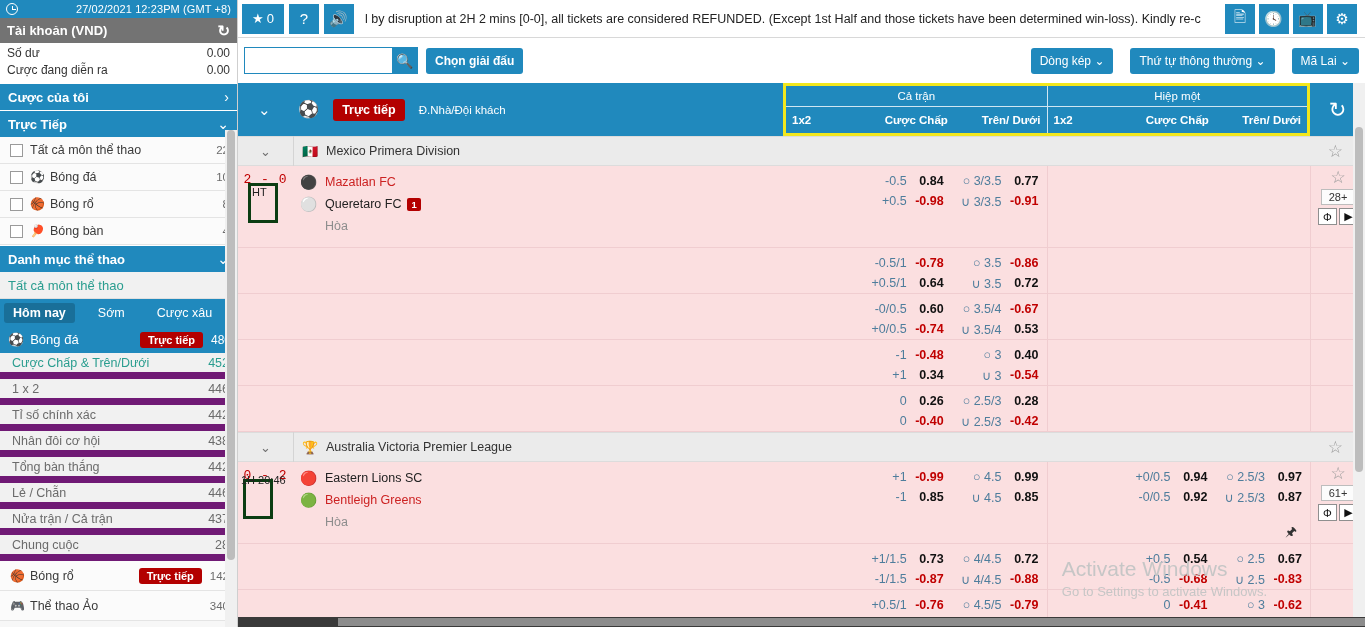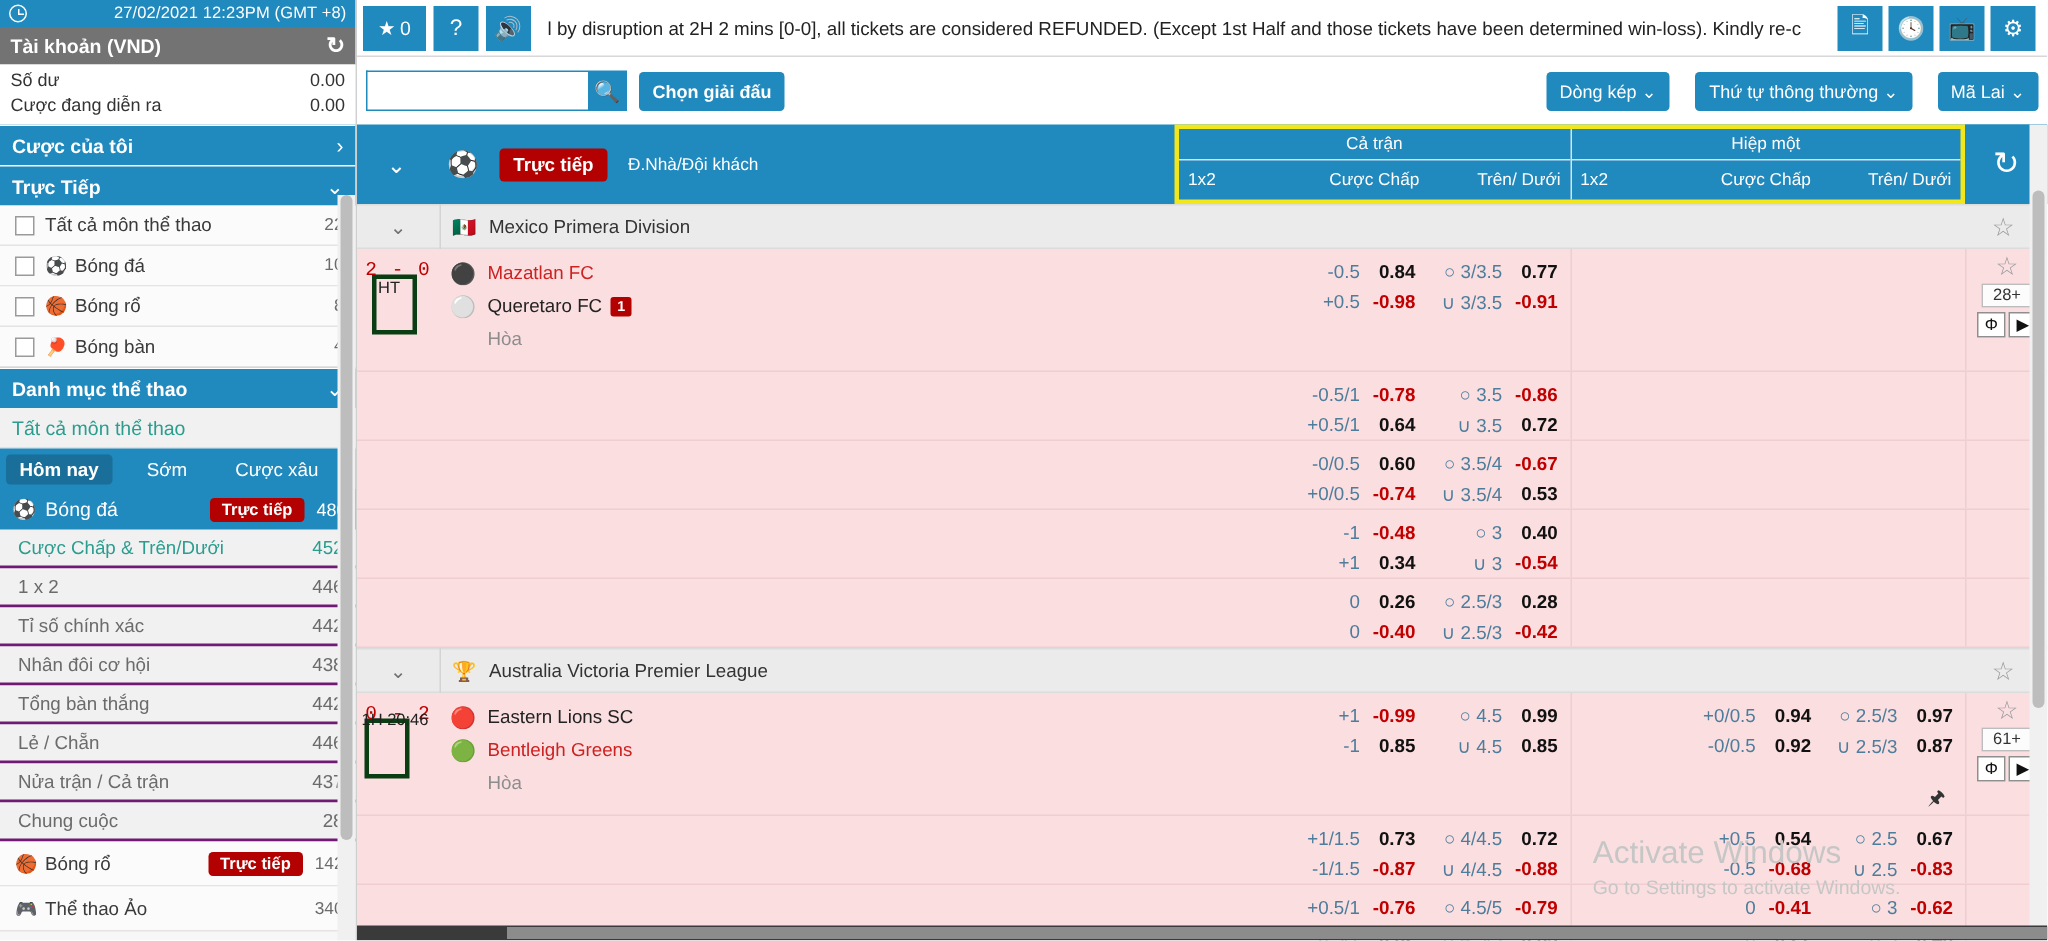--- a/index.html
+++ b/index.html
@@ -80,21 +80,21 @@
   .cat-head .live {
     background: #b30000; color: #fff; font-size: 11px; font-weight: bold;
     padding: 2px 8px; border-radius: 3px; margin-left: auto;
   }
   .cat-head .cnt { margin-left: 8px; font-size: 12px; }
   .cat-head.green-edge:after {
     content:""; position:absolute; right:0; top:0; bottom:0; width:4px; background:#1faa59;
   }
   .mkt-row {
     height: 26px; display: flex; align-items: center; padding: 0 8px 0 12px;
-    font-size: 12.5px; color: #6b6b6b; background: #f1f1f1; border-bottom: 2px solid #701a75;
+    font-size: 12.5px; color: #6b6b6b; background: #f1f1f1; border-bottom: 7px solid #701a75;
   }
   .mkt-row.sel { color: #2a9d8f; }
   .mkt-row .cnt { margin-left: auto; }
   .mkt-row.sel .cnt { color: #2a9d8f; }
 
   .sb-scroll {
     position: absolute; right: 0; top: 130px; width: 12px; height: 497px; background: #f0f0f0;
   }
   .sb-scroll .thumb { position:absolute; left:2px; top:0; width:8px; height:430px; background:#bdbdbd; border-radius:4px;}
 
@@ -144,21 +144,21 @@
   .live-tag {
     background: #b30000; color: #fff; font-weight: bold; font-size: 12.5px;
     padding: 4px 9px; border-radius: 3px; margin-right: 14px;
   }
   .hb-left .ha { color: #fff; font-size: 11.5px; }
 
   .hb-odds { display: flex; flex: 1 1 auto; border: 3px solid #f2e71d; border-right:3px solid #f2e71d;}
   .ohalf { flex: 1 1 50%; display: flex; flex-direction: column; color: #fff; }
   .ohalf + .ohalf { border-left: 1px solid #cfe6f2; }
   .ohalf .otitle { height: 21px; display: flex; align-items: center; justify-content: center; font-size: 11.5px; border-bottom: 1px solid #cfe6f2; }
-  .ohead { flex: 1 1 auto; display: flex; }
+  .ohead { flex: 1 1 auto; display: flex; font-weight: bold; }
   .ocol { display: flex; align-items: center; font-size: 11.5px; padding: 0 6px; line-height: 12px; }
   .ocol.c1 { flex: 0 0 33%; justify-content: flex-start; }
   .ocol.c2 { flex: 0 0 34%; justify-content: center; }
   .ocol.c3 { flex: 0 0 33%; justify-content: flex-end; text-align: right; }
   .hb-refresh {
     width: 55px; flex: 0 0 55px; background: #2089bd; color: #fff;
     display: flex; align-items: center; justify-content: center; font-size: 21px;
   }
 
   

